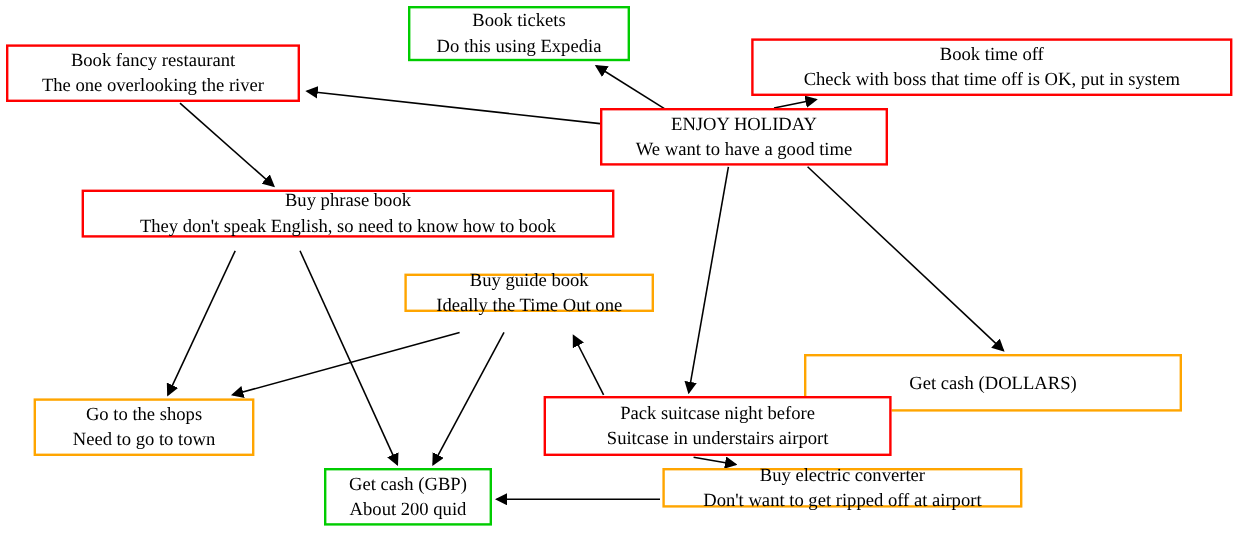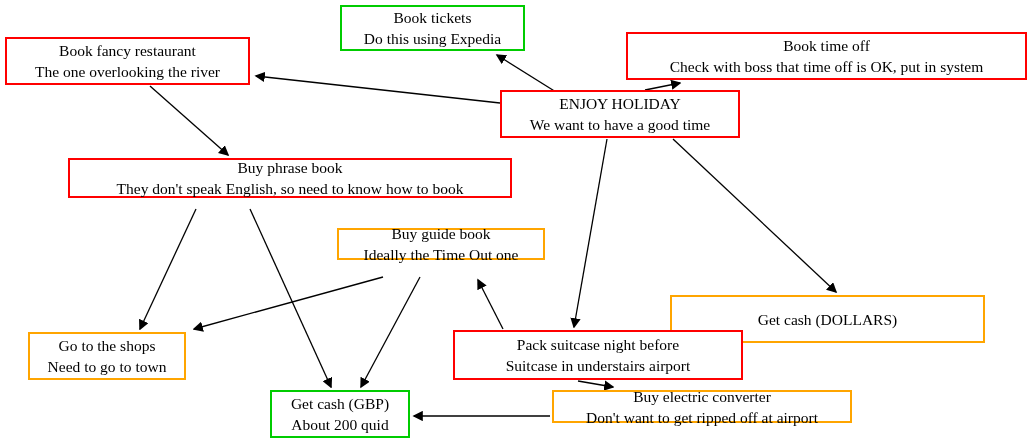--- a/index.html
+++ b/index.html
@@ -80,21 +80,21 @@
 
   <div class="node orange" style="left:337px;top:228px;width:208px;height:32px">
     <div>Buy guide book</div>
     <div>Ideally the Time Out one</div>
   </div>
 
   <div class="node orange" style="left:670px;top:295px;width:315px;height:48px">
     <div>Get cash (DOLLARS)</div>
   </div>
 
-  <div class="node orange" style="left:28px;top:332px;width:158px;height:48px">
+  <div class="node orange" style="left:28px;top:332px;width:184px;height:48px">
     <div>Go to the shops</div>
     <div>Need to go to town</div>
   </div>
 
   <div class="node red" style="left:453px;top:330px;width:290px;height:50px">
     <div>Pack suitcase night before</div>
     <div>Suitcase in understairs airport</div>
   </div>
 
   <div class="node green" style="left:270px;top:390px;width:140px;height:48px">

